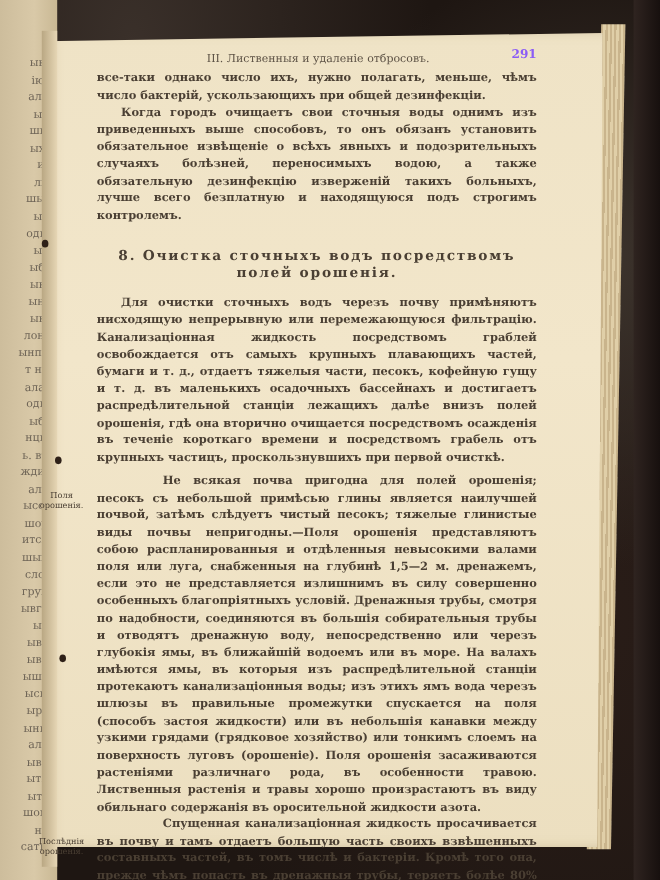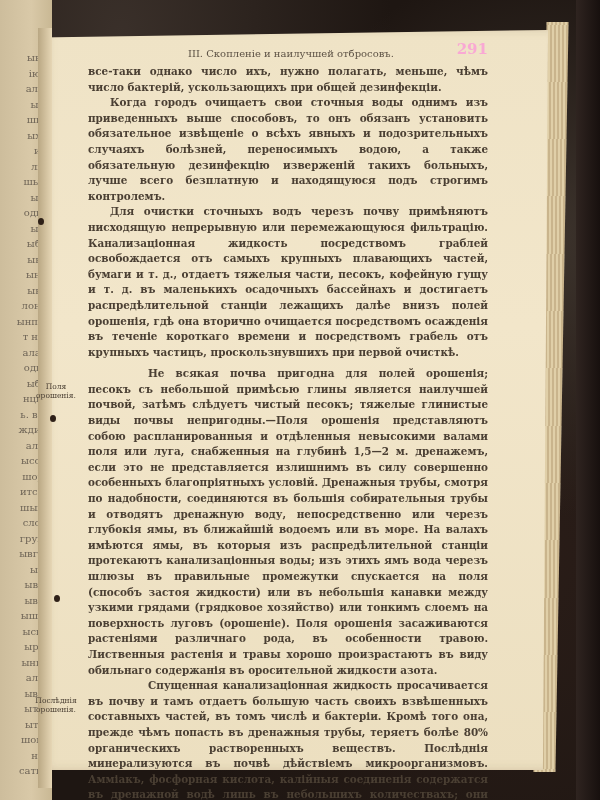--- a/index.html
+++ b/index.html
@@ -47,21 +47,21 @@
   }
   .content {
     position: absolute; left: 88px; top: 44px; width: 400px;
     color: #4a3f33; font-size: 10.4px; line-height: 15.6px;
     text-align: justify;
   }
   .running-head {
     position: relative; height: 20px; font-size: 10px; color: #5c5144;
   }
   .running-head .rh-title { position: absolute; left: 100px; top: 2px; }
-  .running-head .pnum { position: absolute; right: 0; top: -2px; font-size: 15px; font-weight: bold; color: #f9a8d4; }
+  .running-head .pnum { position: absolute; right: 0; top: -2px; font-size: 11px; font-weight: bold; color: #8b5cf6; }
   p { margin: 0; text-indent: 0; font-weight: bold; }
   p.indent { text-indent: 22px; }
   .section-heading {
     margin: 20px 0 12px 0; text-align: center; font-size: 12.5px; font-weight: bold;
     letter-spacing: 1.6px; color: #4a3f33; line-height: 16px;
   }
   .row { position: relative; }
   .margin-note {
     position: absolute; left: -58px; width: 52px; font-size: 7.5px; line-height: 9px;
     text-align: center; color: #4a3f33;
@@ -128,27 +128,28 @@
 </div>
 
 <div class="page"></div>
 <div class="gutter"></div>
 <div class="hole" style="left:38px; top:218px;"></div>
 <div class="hole" style="left:50px; top:415px;"></div>
 <div class="hole" style="left:54px; top:595px;"></div>
 
 <div class="content">
   <div class="running-head">
-    <span class="rh-title">III. Скопленіе и наилучшей отбросовъ.</span>
+    <span class="rh-title">III. Лиственныя и удаленіе отбросовъ.</span>
     <span class="pnum">291</span>
   </div>
 
   <p>все-таки однако число ихъ, нужно полагать, меньше, чѣмъ число бактерій, ускользающихъ при общей дезинфекціи.</p>
   <p class="indent">Когда городъ очищаетъ свои сточныя воды однимъ изъ приведенныхъ выше способовъ, то онъ обязанъ установить обязательное извѣщеніе о всѣхъ явныхъ и подозрительныхъ случаяхъ болѣзней, переносимыхъ водою, а также обязательную дезинфекцію изверженій такихъ больныхъ, лучше всего безплатную и находящуюся подъ строгимъ контролемъ.</p>
 
+  <div class="section-heading">8. Очистка сточныхъ водъ посредствомъ полей орошенія.</div>
 
   <p class="indent">Для очистки сточныхъ водъ черезъ почву примѣняютъ нисходящую непрерывную или перемежающуюся фильтрацію. Канализаціонная жидкость посредствомъ граблей освобождается отъ самыхъ крупныхъ плавающихъ частей, бумаги и т. д., отдаетъ тяжелыя части, песокъ, кофейную гущу и т. д. въ маленькихъ осадочныхъ бассейнахъ и достигаетъ распредѣлительной станціи лежащихъ далѣе внизъ полей орошенія, гдѣ она вторично очищается посредствомъ осажденія въ теченіе короткаго времени и посредствомъ грабель отъ крупныхъ частицъ, проскользнувшихъ при первой очисткѣ.</p>
 
   <div class="row" style="margin-top:6px;">
     <div class="margin-note" style="top:16px;">Поля орошенія.</div>
     <p class="indent" style="text-indent:60px;">Не всякая почва пригодна для полей орошенія; песокъ съ небольшой примѣсью глины является наилучшей почвой, затѣмъ слѣдуетъ чистый песокъ; тяжелые глинистые виды почвы непригодны.—Поля орошенія представляютъ собою распланированныя и отдѣленныя невысокими валами поля или луга, снабженныя на глубинѣ 1,5—2 м. дренажемъ, если это не представляется излишнимъ въ силу совершенно особенныхъ благопріятныхъ условій. Дренажныя трубы, смотря по надобности, соединяются въ большія собирательныя трубы и отводятъ дренажную воду, непосредственно или черезъ глубокія ямы, въ ближайшій водоемъ или въ море. На валахъ имѣются ямы, въ которыя изъ распредѣлительной станціи протекаютъ канализаціонныя воды; изъ этихъ ямъ вода черезъ шлюзы въ правильные промежутки спускается на поля (способъ застоя жидкости) или въ небольшія канавки между узкими грядами (грядковое хозяйство) или тонкимъ слоемъ на поверхность луговъ (орошеніе). Поля орошенія засаживаются растеніями различнаго рода, въ особенности травою. Лиственныя растенія и травы хорошо произрастаютъ въ виду обильнаго содержанія въ оросительной жидкости азота.</p>
   </div>
 
   <div class="row">
     <div class="margin-note" style="top:18px;">Послѣднія орошенія.</div>

